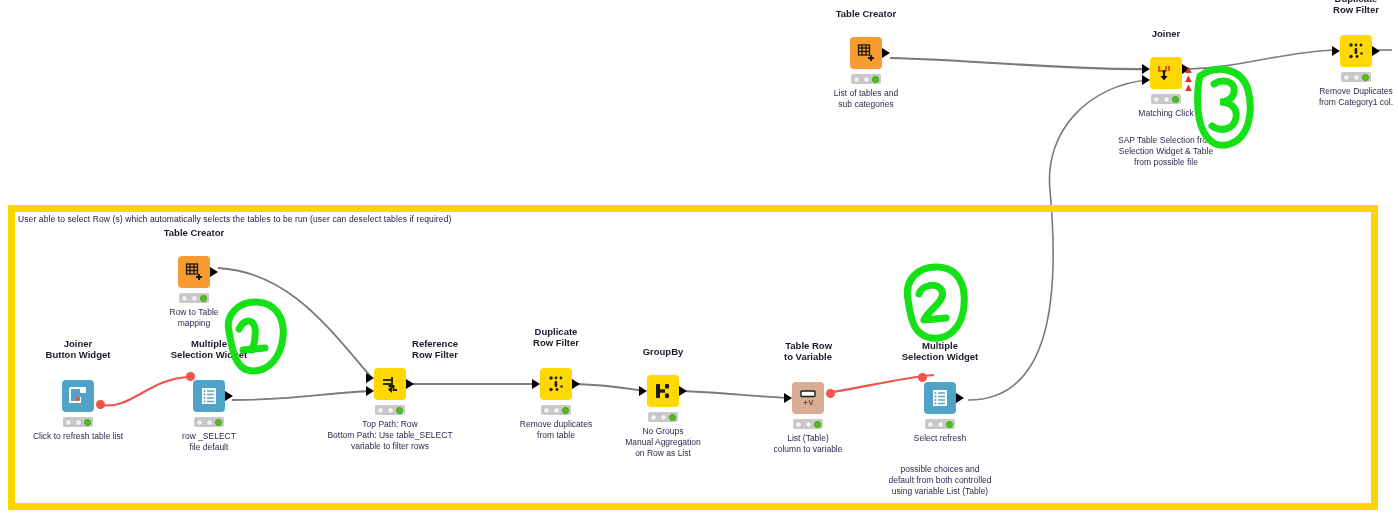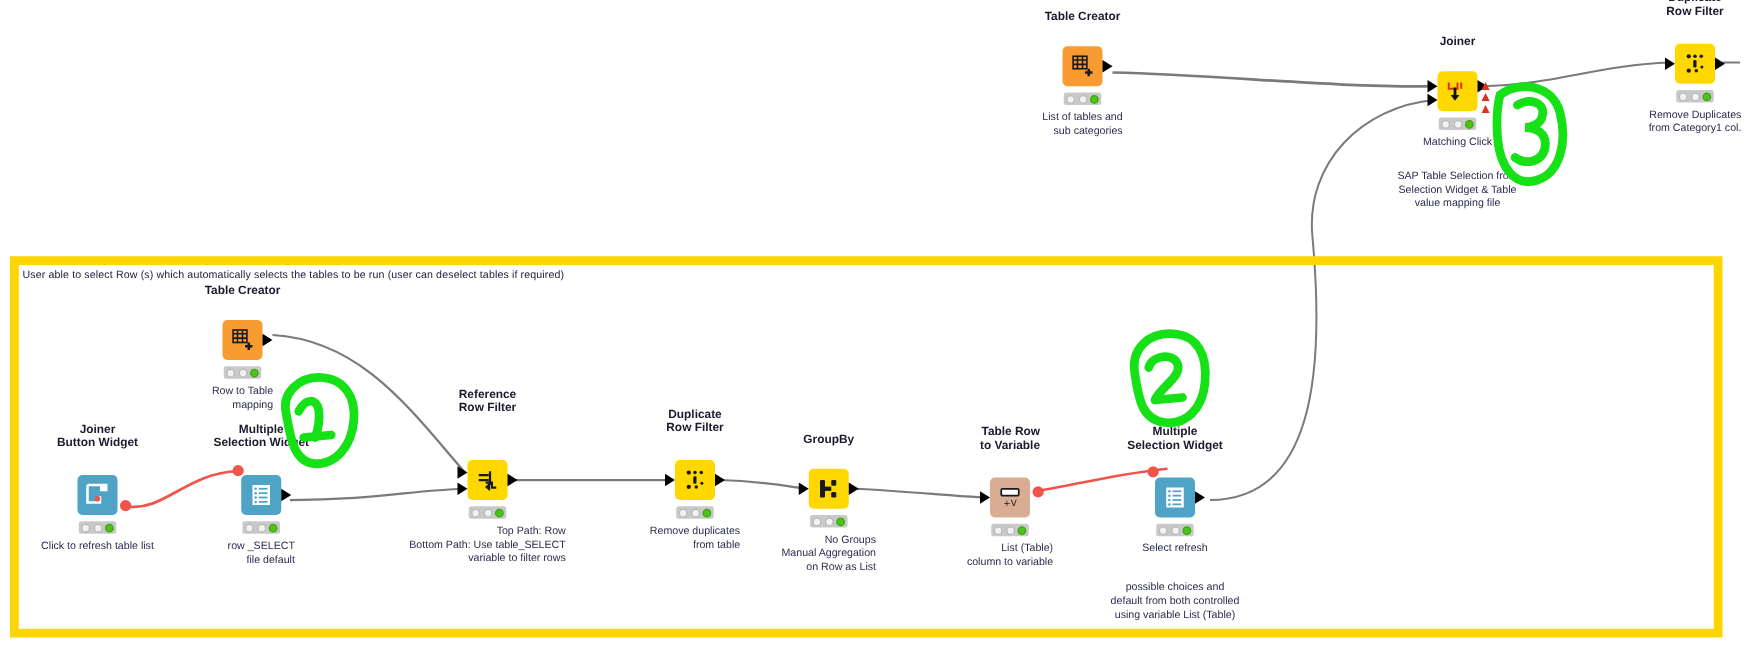--- a/index.html
+++ b/index.html
@@ -91,21 +91,21 @@
     background: #f2f2f2;
     border: 1px solid #b9b9b9;
   }
   .status i.on { background: #4CC417; border-color: #3da310; }
 
   .node-desc {
     position: absolute;
     left: 50%;
     transform: translateX(-50%);
     top: 35px;
-    text-align: right;
+    text-align: center;
     font-size: 8.5px;
     color: #2b2b4f;
     line-height: 11px;
     white-space: nowrap;
   }
   .node-desc2 {
     position: absolute;
     left: 50%;
     transform: translateX(-50%);
     text-align: center;
@@ -233,21 +233,21 @@
       <i></i>
       <i></i>
       <i class="on"></i>
     </div>
     <div class="node-desc">
       <div>Matching Click</div>
     </div>
     <div class="node-desc2" style="top:62px;">
       <div>SAP Table Selection from</div>
       <div>Selection Widget &amp; Table</div>
-      <div>value mapping file</div>
+      <div>from possible file</div>
     </div>
   </div>
 
   <div class="node" style="left:1356px; top:51px;">
     <div class="node-title" style="bottom:36px;">
       <div>Duplicate</div>
       <div>Row Filter</div>
     </div>
     <div class="node-body n-yellow">
       <svg width="20" height="20" viewBox="0 0 20 20">
@@ -355,21 +355,21 @@
       <i></i>
       <i class="on"></i>
     </div>
     <div class="node-desc">
       <div>row _SELECT</div>
       <div>file default</div>
     </div>
   </div>
 
   <div class="node" style="left:390px; top:384px;">
-    <div class="node-title" style="bottom:52px;">
+    <div class="node-title" style="bottom:24px;margin-left:45px;">
       <div>Reference</div>
       <div>Row Filter</div>
     </div>
     <div class="node-body n-yellow">
       <svg width="20" height="20" viewBox="0 0 20 20">
         <g stroke="#1a1a1a" stroke-width="1.8" fill="none">
           <path d="M3 6 L11 6"></path>
           <path d="M3 10 L11 10"></path>
           <path d="M12 3 L12 14"></path>
         </g>

